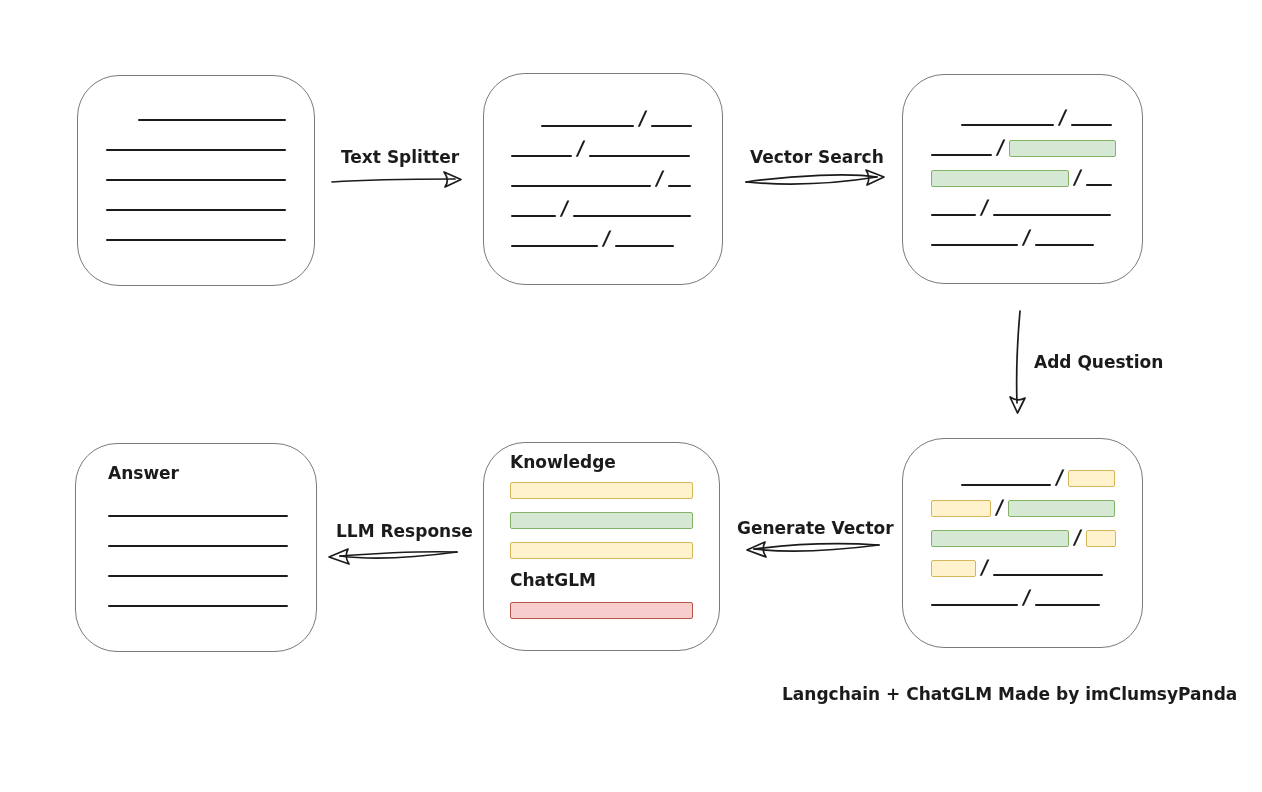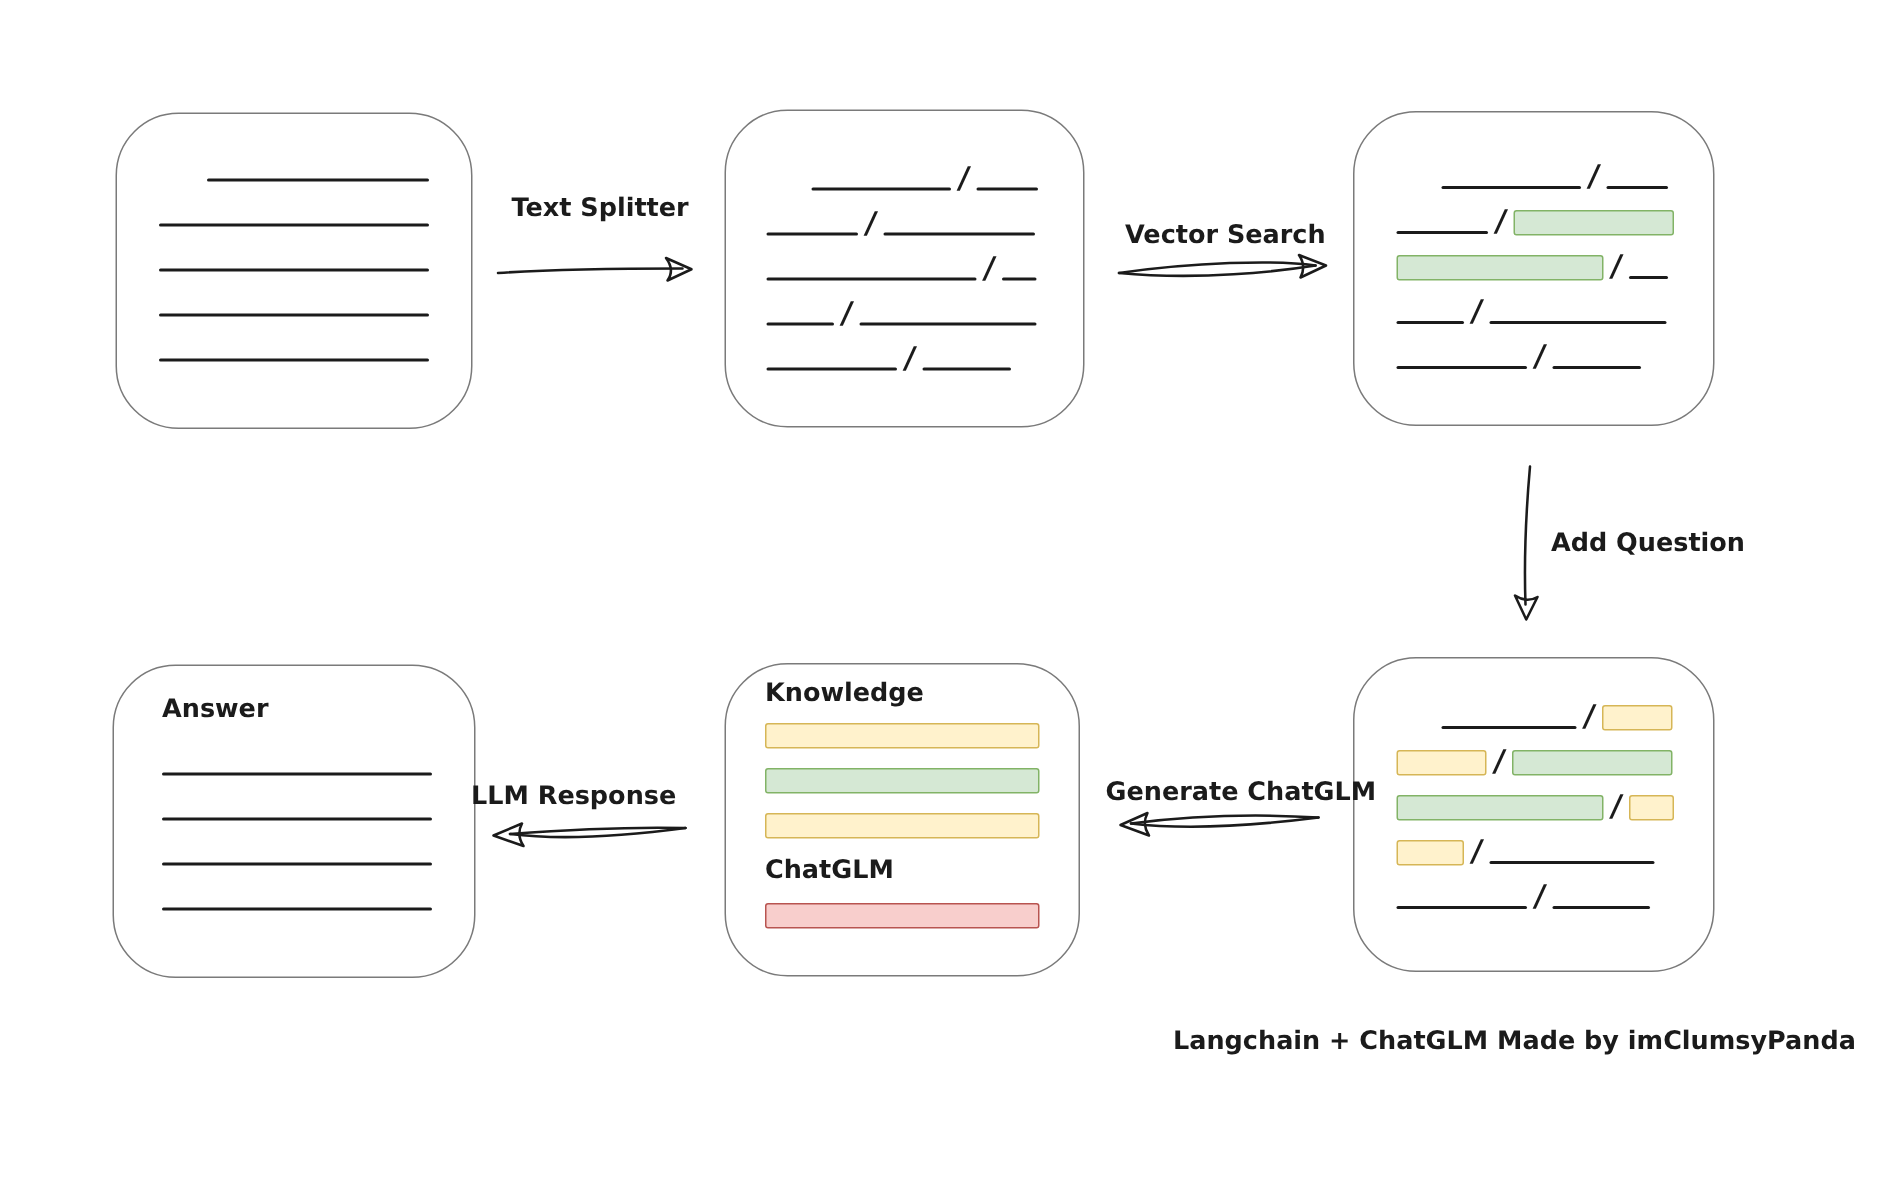--- a/index.html
+++ b/index.html
@@ -253,25 +253,25 @@
         </div>
         <div class="seg-row">
           <span class="seg line" style="width: 180px;"></span>
         </div>
         <div class="seg-row">
           <span class="seg line" style="width: 180px;"></span>
         </div>
       </div>
   </div>
 
-  <div class="arrow-label" style="left:341px; top:129px;">Text Splitter</div>
+  <div class="arrow-label" style="left:341px; top:147px;">Text Splitter</div>
   <div class="arrow-label" style="left:750px; top:147px;">Vector Search</div>
   <div class="arrow-label" style="left:1034px; top:352px;">Add Question</div>
-  <div class="arrow-label" style="left:737px; top:518px;">Generate ChatGLM</div>
-  <div class="arrow-label" style="left:314px; top:521px;text-align:center;">LLM Response</div>
+  <div class="arrow-label" style="left:737px; top:518px;">Generate Vector</div>
+  <div class="arrow-label" style="left:336px; top:521px;text-align:center;">LLM Response</div>
 
   <div class="caption">Langchain + ChatGLM Made by imClumsyPanda</div>
 
   <svg class="overlay" viewBox="0 0 1262 792">
 
     <g>
       <path d="M332,182 C375,179 425,179 455,179"></path>
       <path d="M444,172 L461,179.5 L445,187 Q450,180 444,172 Z"></path>
     </g>
 

